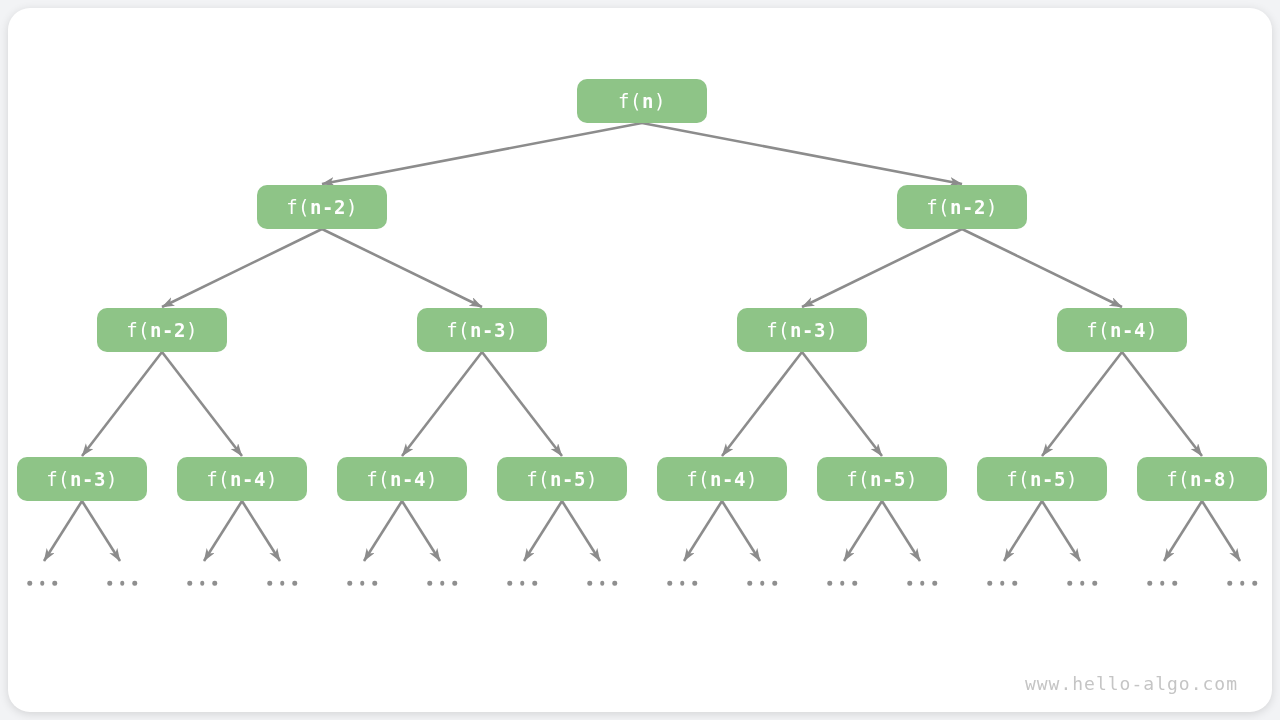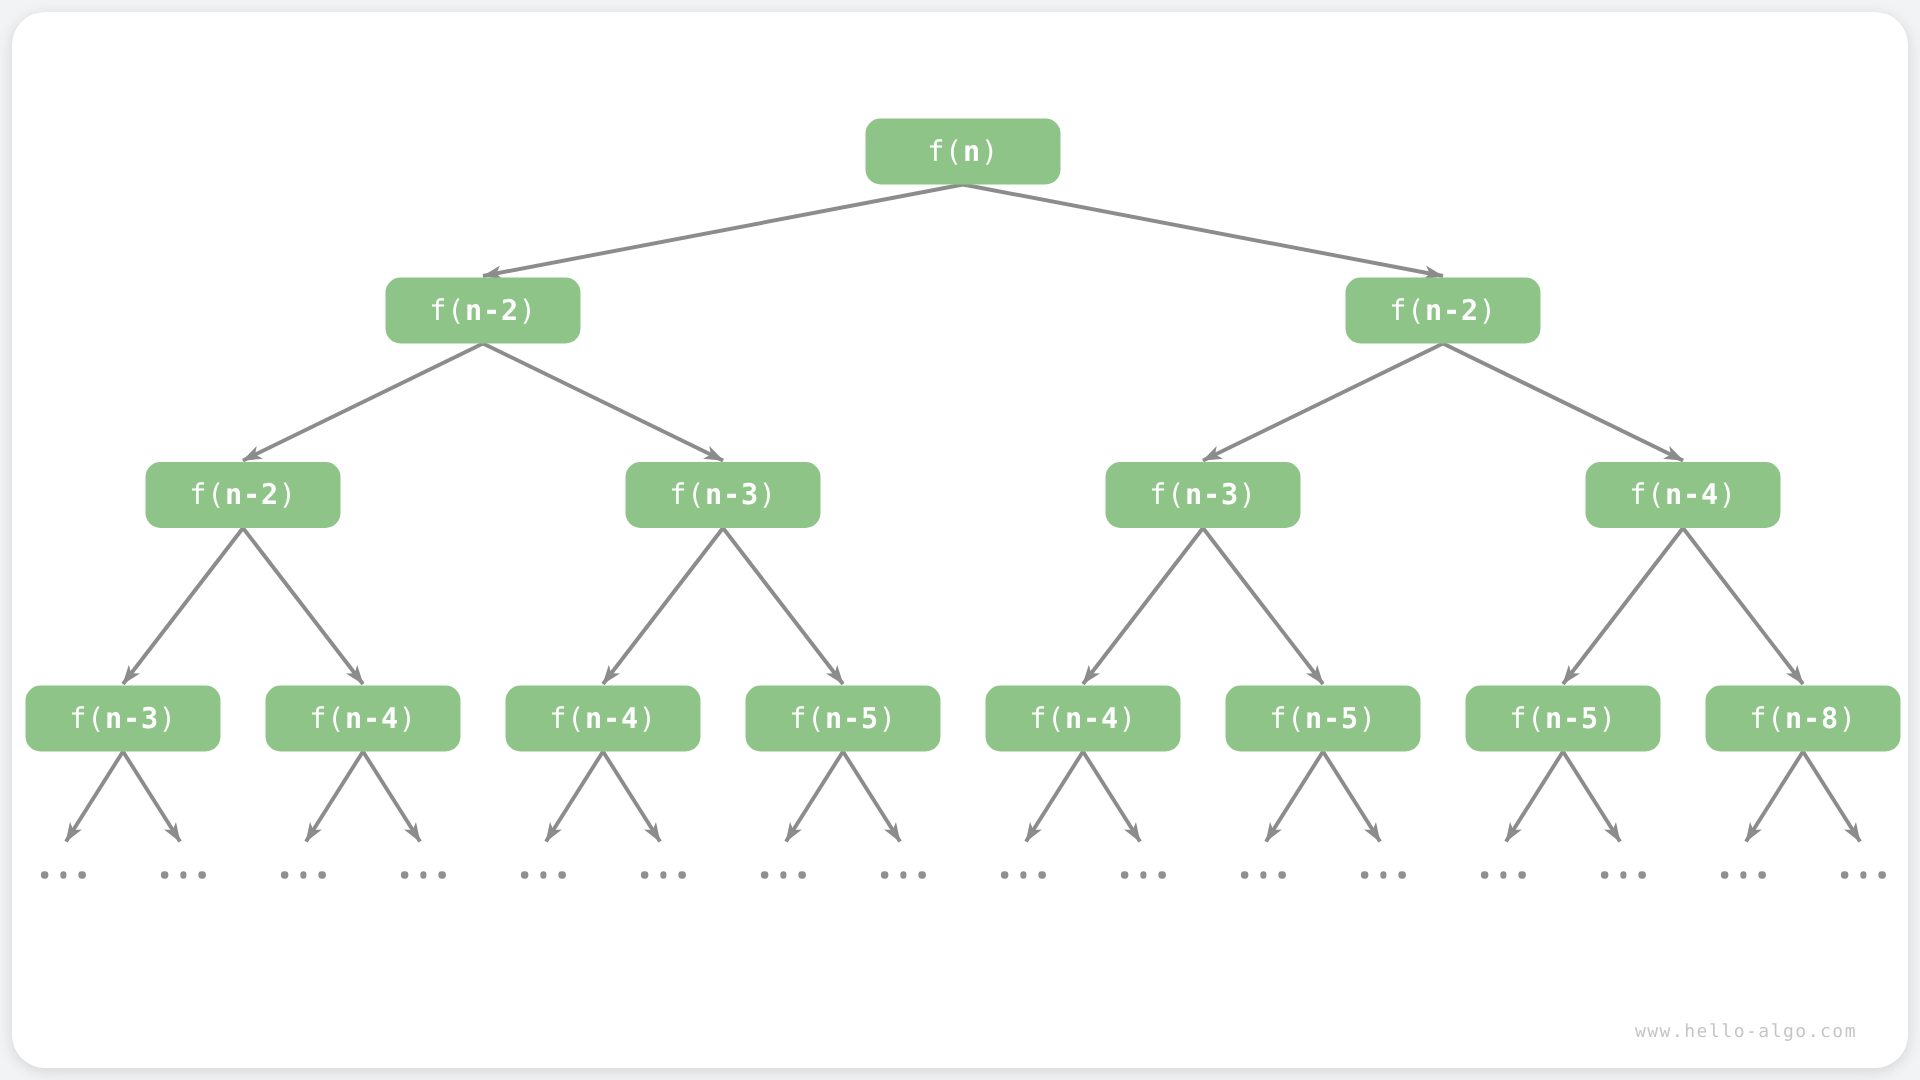--- a/index.html
+++ b/index.html
@@ -62,21 +62,21 @@
   }
   .dots .dot {
     width: 4.5px; height: 4.5px;
     border-radius: 50%;
     background: var(--dot);
   }
   .watermark {
     position: absolute;
     right: 42px;
     bottom: 26px;
-    font-size: 12px;
+    font-size: 18px;
     letter-spacing: 1px;
     color: var(--watermark-text);
   }
 </style>
 </head>
 <body>
 
 <div class="stage">
   <div class="card"></div>
 

